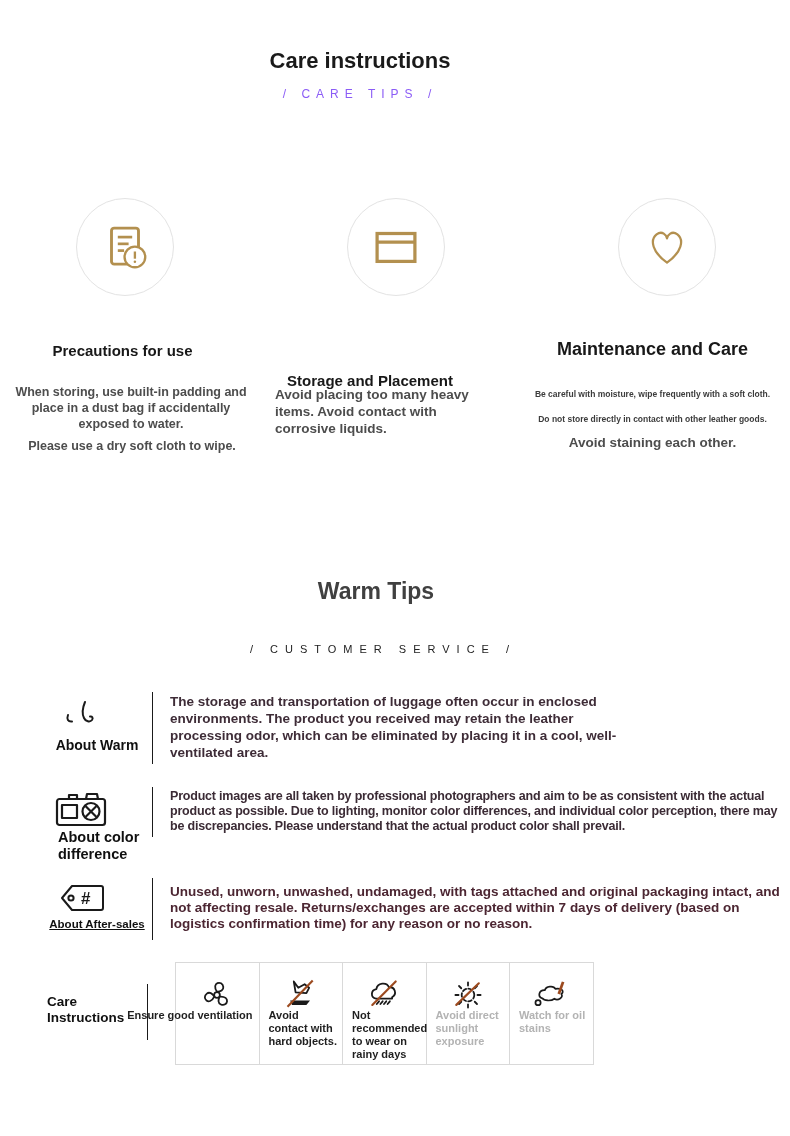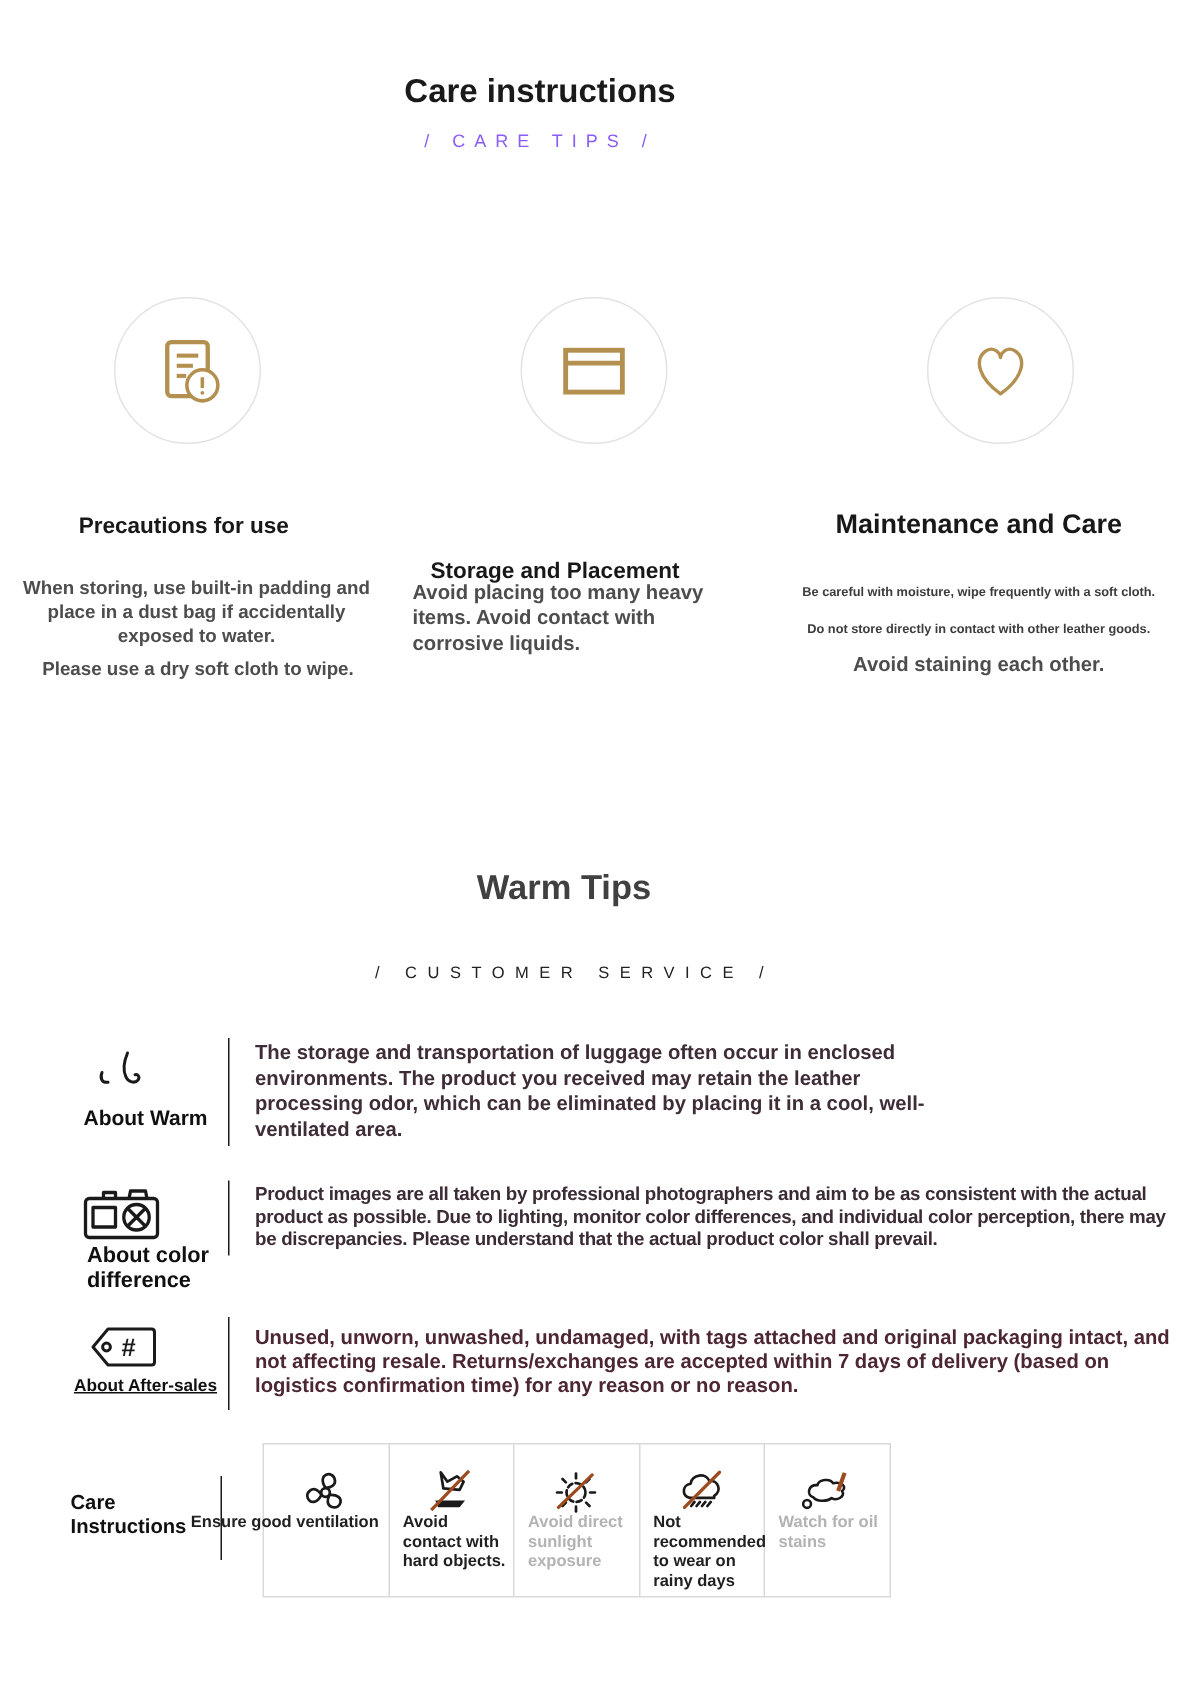--- a/index.html
+++ b/index.html
@@ -152,51 +152,51 @@
           <path d="M8 26 L30 26 L26 31 L10 31 Z" fill="#1a1a1a"></path>
           <line x1="5" y1="33" x2="33" y2="4" stroke="#9c4a1f" stroke-width="2.4"></line>
         </svg>
       </span>
       <div class="blabel">Avoid contact with hard objects.</div>
     </div>
 
     <div class="box">
       <span class="bicon">
         <svg width="36" height="36" viewBox="0 0 40 40" fill="none" stroke="#1a1a1a" stroke-width="2" stroke-linecap="round">
+          <path d="M11 24 C 5 23, 5 14.5, 11.5 13.5 C 12.5 6.5, 23 5, 25.5 11.5 C 32 10.5, 35 19, 29 22.5 L 29 24 Z" stroke-linejoin="round"></path>
+          <line x1="12" y1="30" x2="14.5" y2="27"></line>
+          <line x1="16" y1="30" x2="18.5" y2="27"></line>
+          <line x1="20" y1="30" x2="22.5" y2="27"></line>
+          <line x1="24" y1="30" x2="26.5" y2="27"></line>
+          <line x1="7" y1="31" x2="33" y2="5" stroke="#9c4a1f" stroke-width="2.4"></line>
+        </svg>
+      </span>
+      <div class="blabel">Not recommended to wear on rainy days</div>
+    </div>
+
+    <div class="box">
+      <span class="bicon">
+        <svg width="36" height="36" viewBox="0 0 40 40" fill="none" stroke="#1a1a1a" stroke-width="2" stroke-linecap="round">
           <circle cx="20" cy="20" r="7" stroke-dasharray="4 2.5"></circle>
           <line x1="20" y1="6" x2="20" y2="9.5"></line>
           <line x1="20" y1="30.5" x2="20" y2="34"></line>
           <line x1="6" y1="20" x2="9.5" y2="20"></line>
           <line x1="30.5" y1="20" x2="34" y2="20"></line>
           <line x1="10" y1="10" x2="12.5" y2="12.5"></line>
           <line x1="27.5" y1="27.5" x2="30" y2="30"></line>
           <line x1="30" y1="10" x2="27.5" y2="12.5"></line>
           <line x1="12.5" y1="27.5" x2="10" y2="30"></line>
           <line x1="7" y1="31" x2="32" y2="7" stroke="#9c4a1f" stroke-width="2.4"></line>
         </svg>
       </span>
       <div class="blabel muted">Avoid direct sunlight exposure</div>
     </div>
 
     <div class="box">
       <span class="bicon">
-        <svg width="36" height="36" viewBox="0 0 40 40" fill="none" stroke="#1a1a1a" stroke-width="2" stroke-linecap="round">
-          <path d="M11 24 C 5 23, 5 14.5, 11.5 13.5 C 12.5 6.5, 23 5, 25.5 11.5 C 32 10.5, 35 19, 29 22.5 L 29 24 Z" stroke-linejoin="round"></path>
-          <line x1="12" y1="30" x2="14.5" y2="27"></line>
-          <line x1="16" y1="30" x2="18.5" y2="27"></line>
-          <line x1="20" y1="30" x2="22.5" y2="27"></line>
-          <line x1="24" y1="30" x2="26.5" y2="27"></line>
-          <line x1="7" y1="31" x2="33" y2="5" stroke="#9c4a1f" stroke-width="2.4"></line>
-        </svg>
-      </span>
-      <div class="blabel">Not recommended to wear on rainy days</div>
-    </div>
-
-    <div class="box">
-      <span class="bicon">
         <svg width="38" height="34" viewBox="0 0 44 38" fill="none" stroke="#1a1a1a" stroke-width="2" stroke-linejoin="round">
           <path d="M12 24 C 6 22, 8 14, 15 14.5 C 16 10, 25 9, 27 13 C 34 11.5, 38 16, 34 19 C 37 23, 30 27, 26 24.5 C 22 27.5, 14 27, 12 24 Z"></path>
           <circle cx="7" cy="29" r="3"></circle>
           <line x1="36" y1="5" x2="31" y2="19" stroke="#9c4a1f" stroke-width="3.2"></line>
         </svg>
       </span>
       <div class="blabel muted">Watch for oil stains</div>
     </div>
 
   </div>

